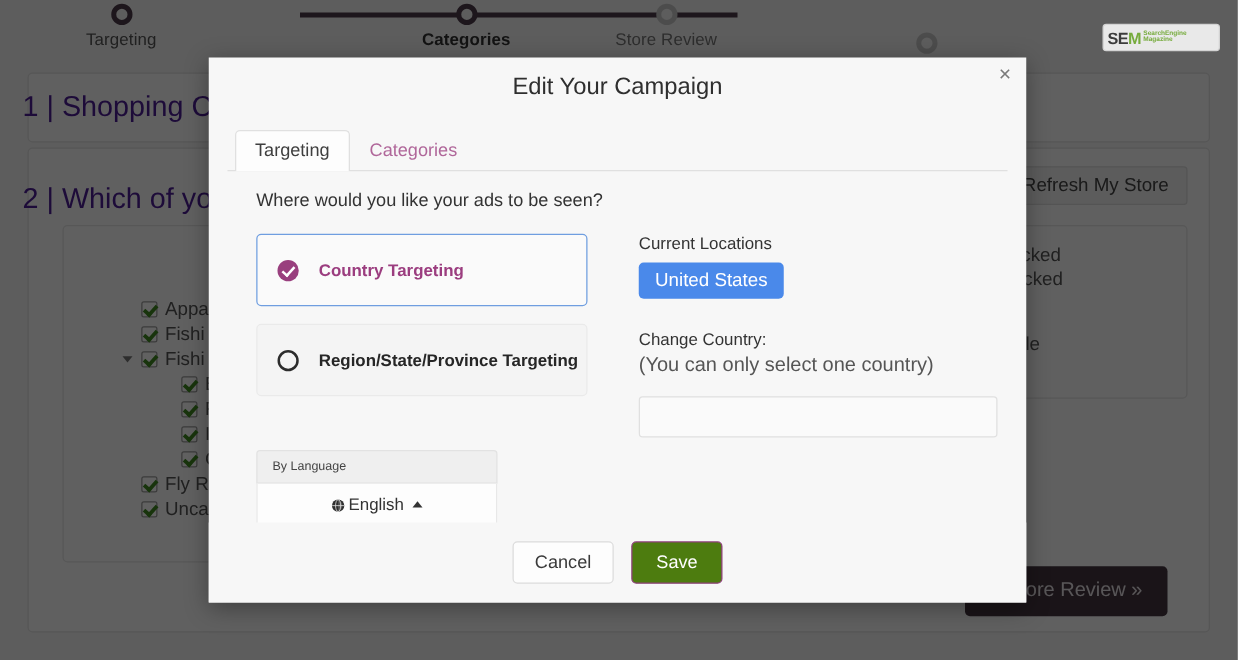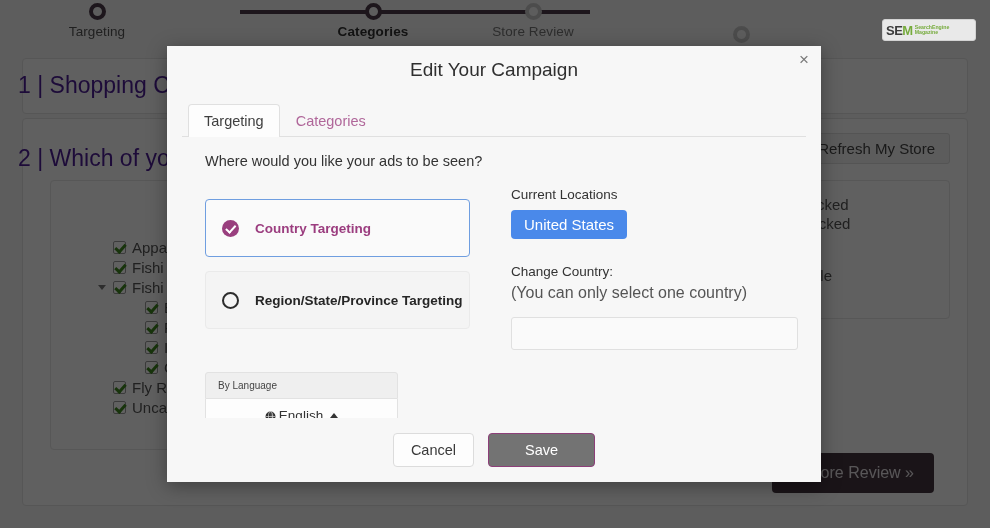--- a/index.html
+++ b/index.html
@@ -267,21 +267,20 @@
   .target-option {
     height: 58px;
     border: 1px solid #eaeaea;
     border-radius: 4px;
     background: #f4f4f4;
     display: flex;
     align-items: center;
     padding-left: 16px;
     margin-bottom: 14px;
     cursor: pointer;
-    margin-top: 12px;
   }
   .target-option.selected {
     background: #fafafa;
     border: 1px solid #6f9ee0;
   }
   .radio-mark {
     width: 17px; height: 17px;
     border-radius: 50%;
     border: 2px solid #2c2c2c;
     flex: 0 0 auto;
@@ -389,24 +388,24 @@
     background: #fdfdfd;
     border: 1px solid #dcdcdc;
     border-radius: 4px;
     padding: 8px 17px;
     font-size: 14.5px;
     color: #3a3a3a;
     font-family: "Liberation Sans", sans-serif;
     cursor: pointer;
   }
   .btn-save {
-    background: #737373;
+    background: #4d7c0f;
     border: 1px solid #8d3f79;
     border-radius: 4px;
-    padding: 8px 36px;
+    padding: 8px 19px;
     font-size: 14.5px;
     color: #fff;
     font-family: "Liberation Sans", sans-serif;
     cursor: pointer;
   }
 </style>
 </head>
 <body>
 
 <div id="page-root">

